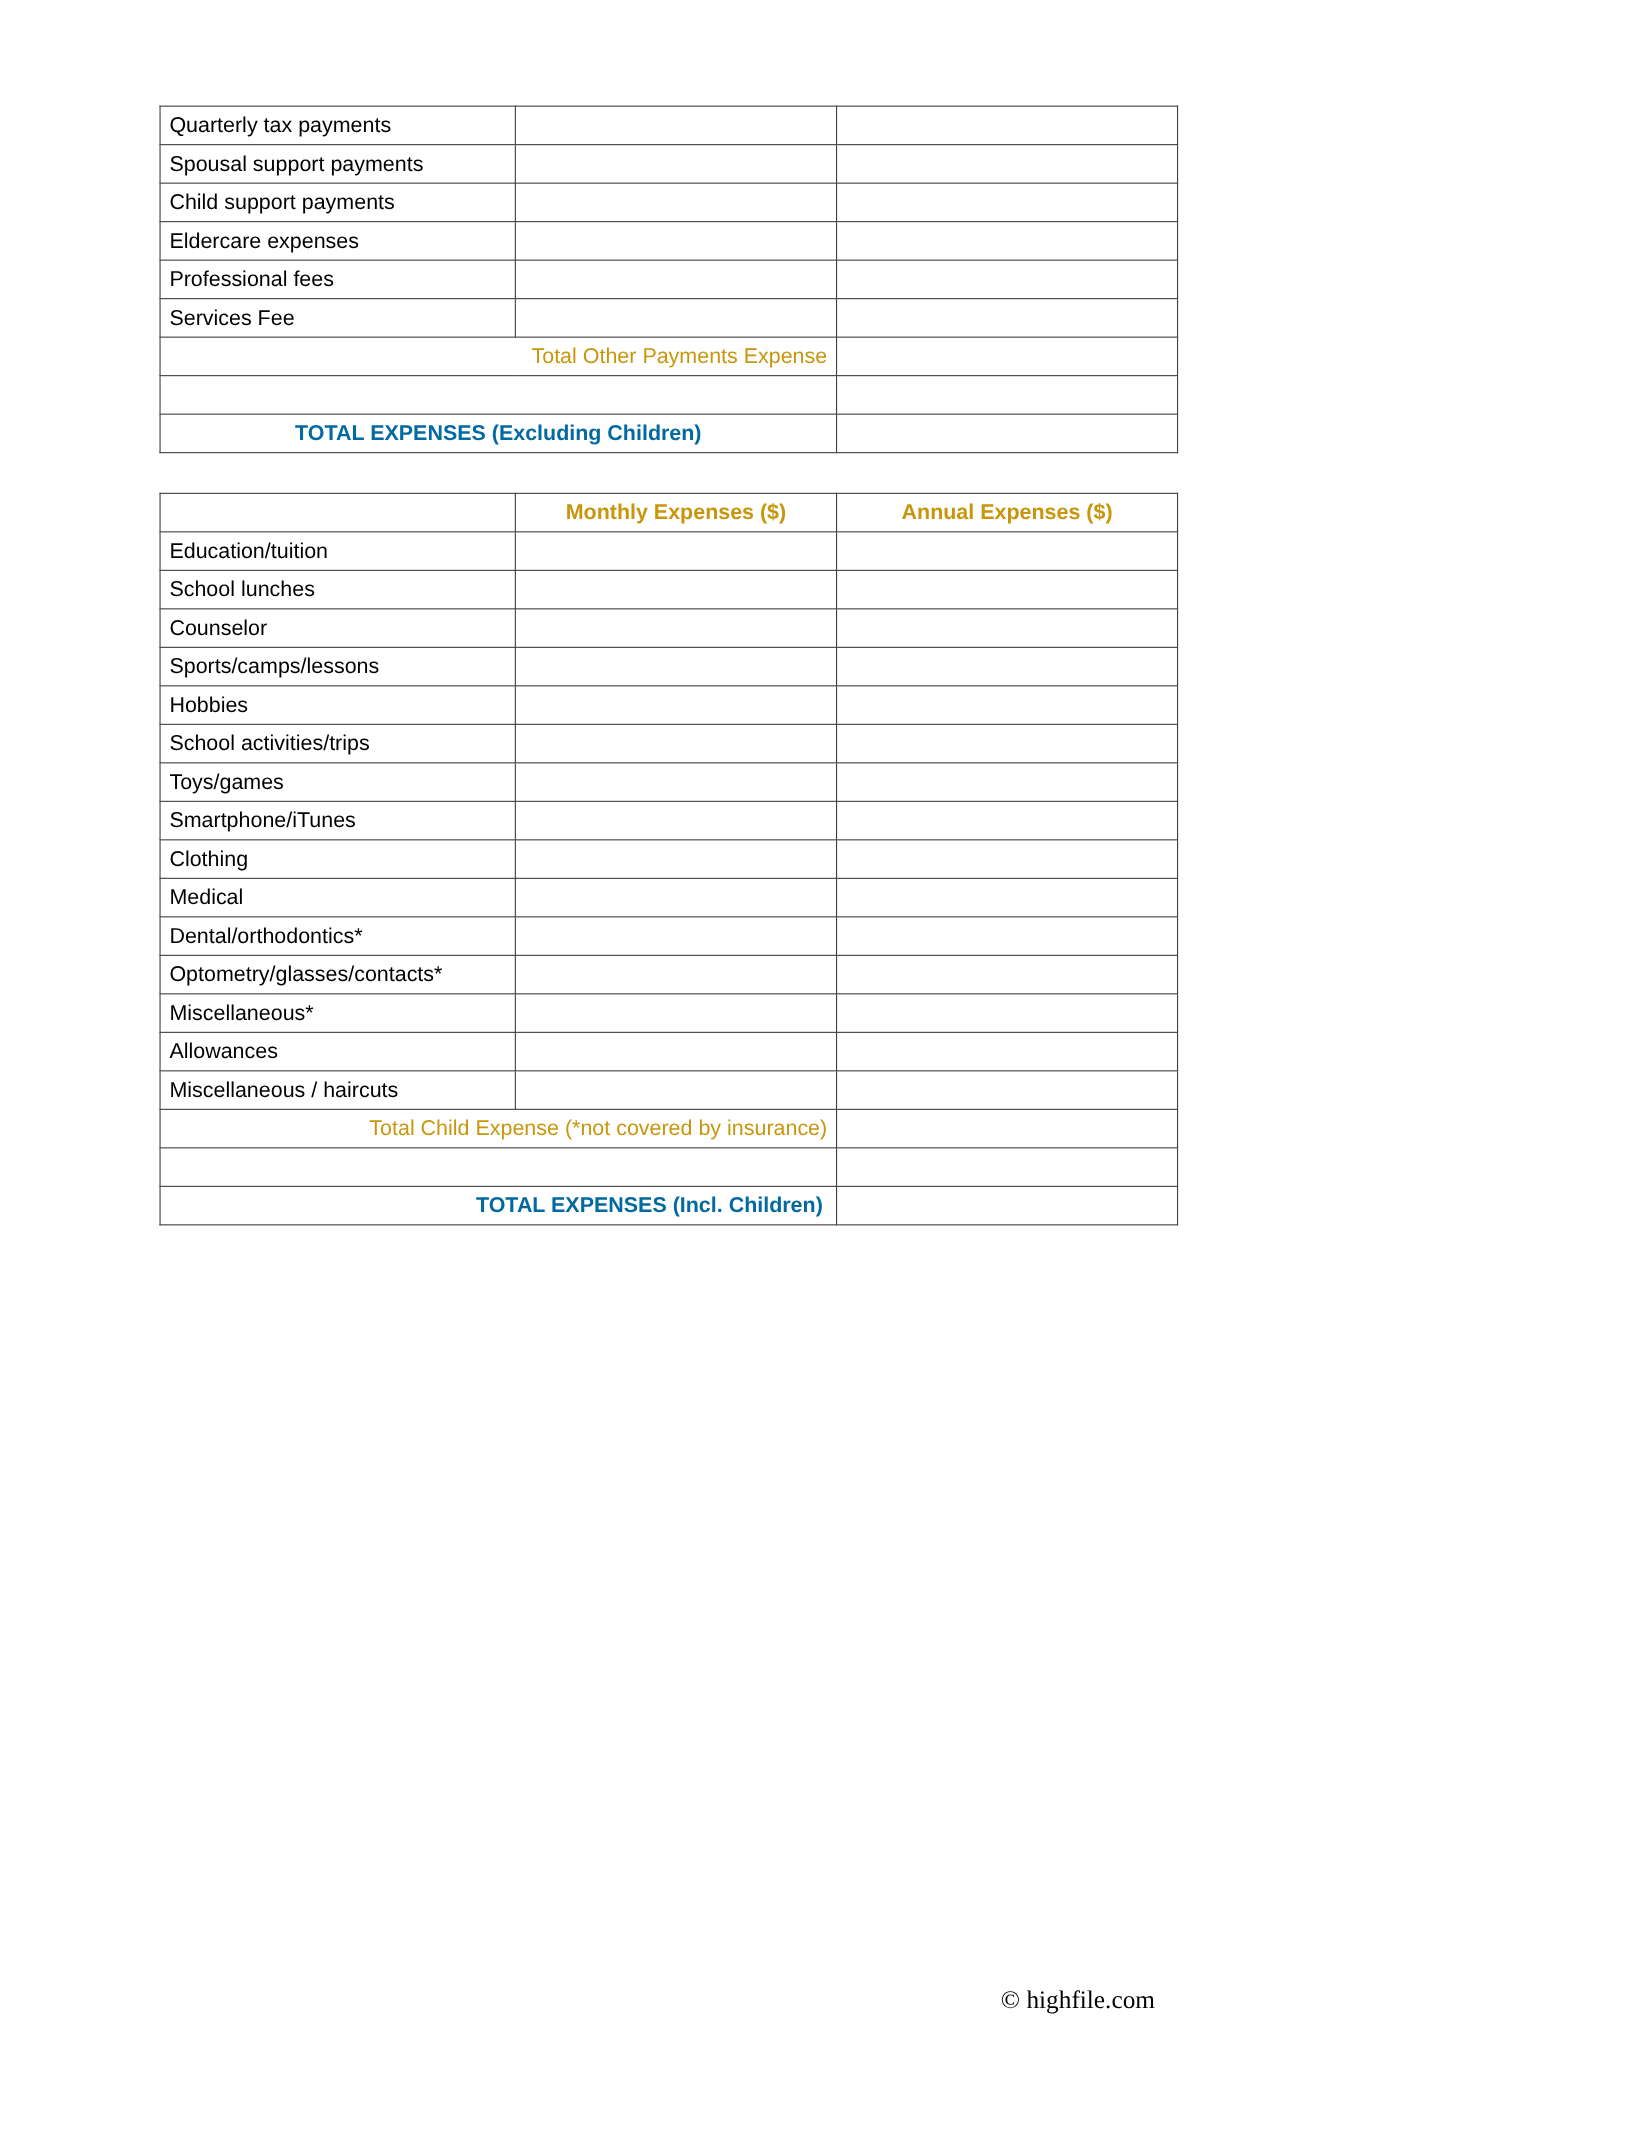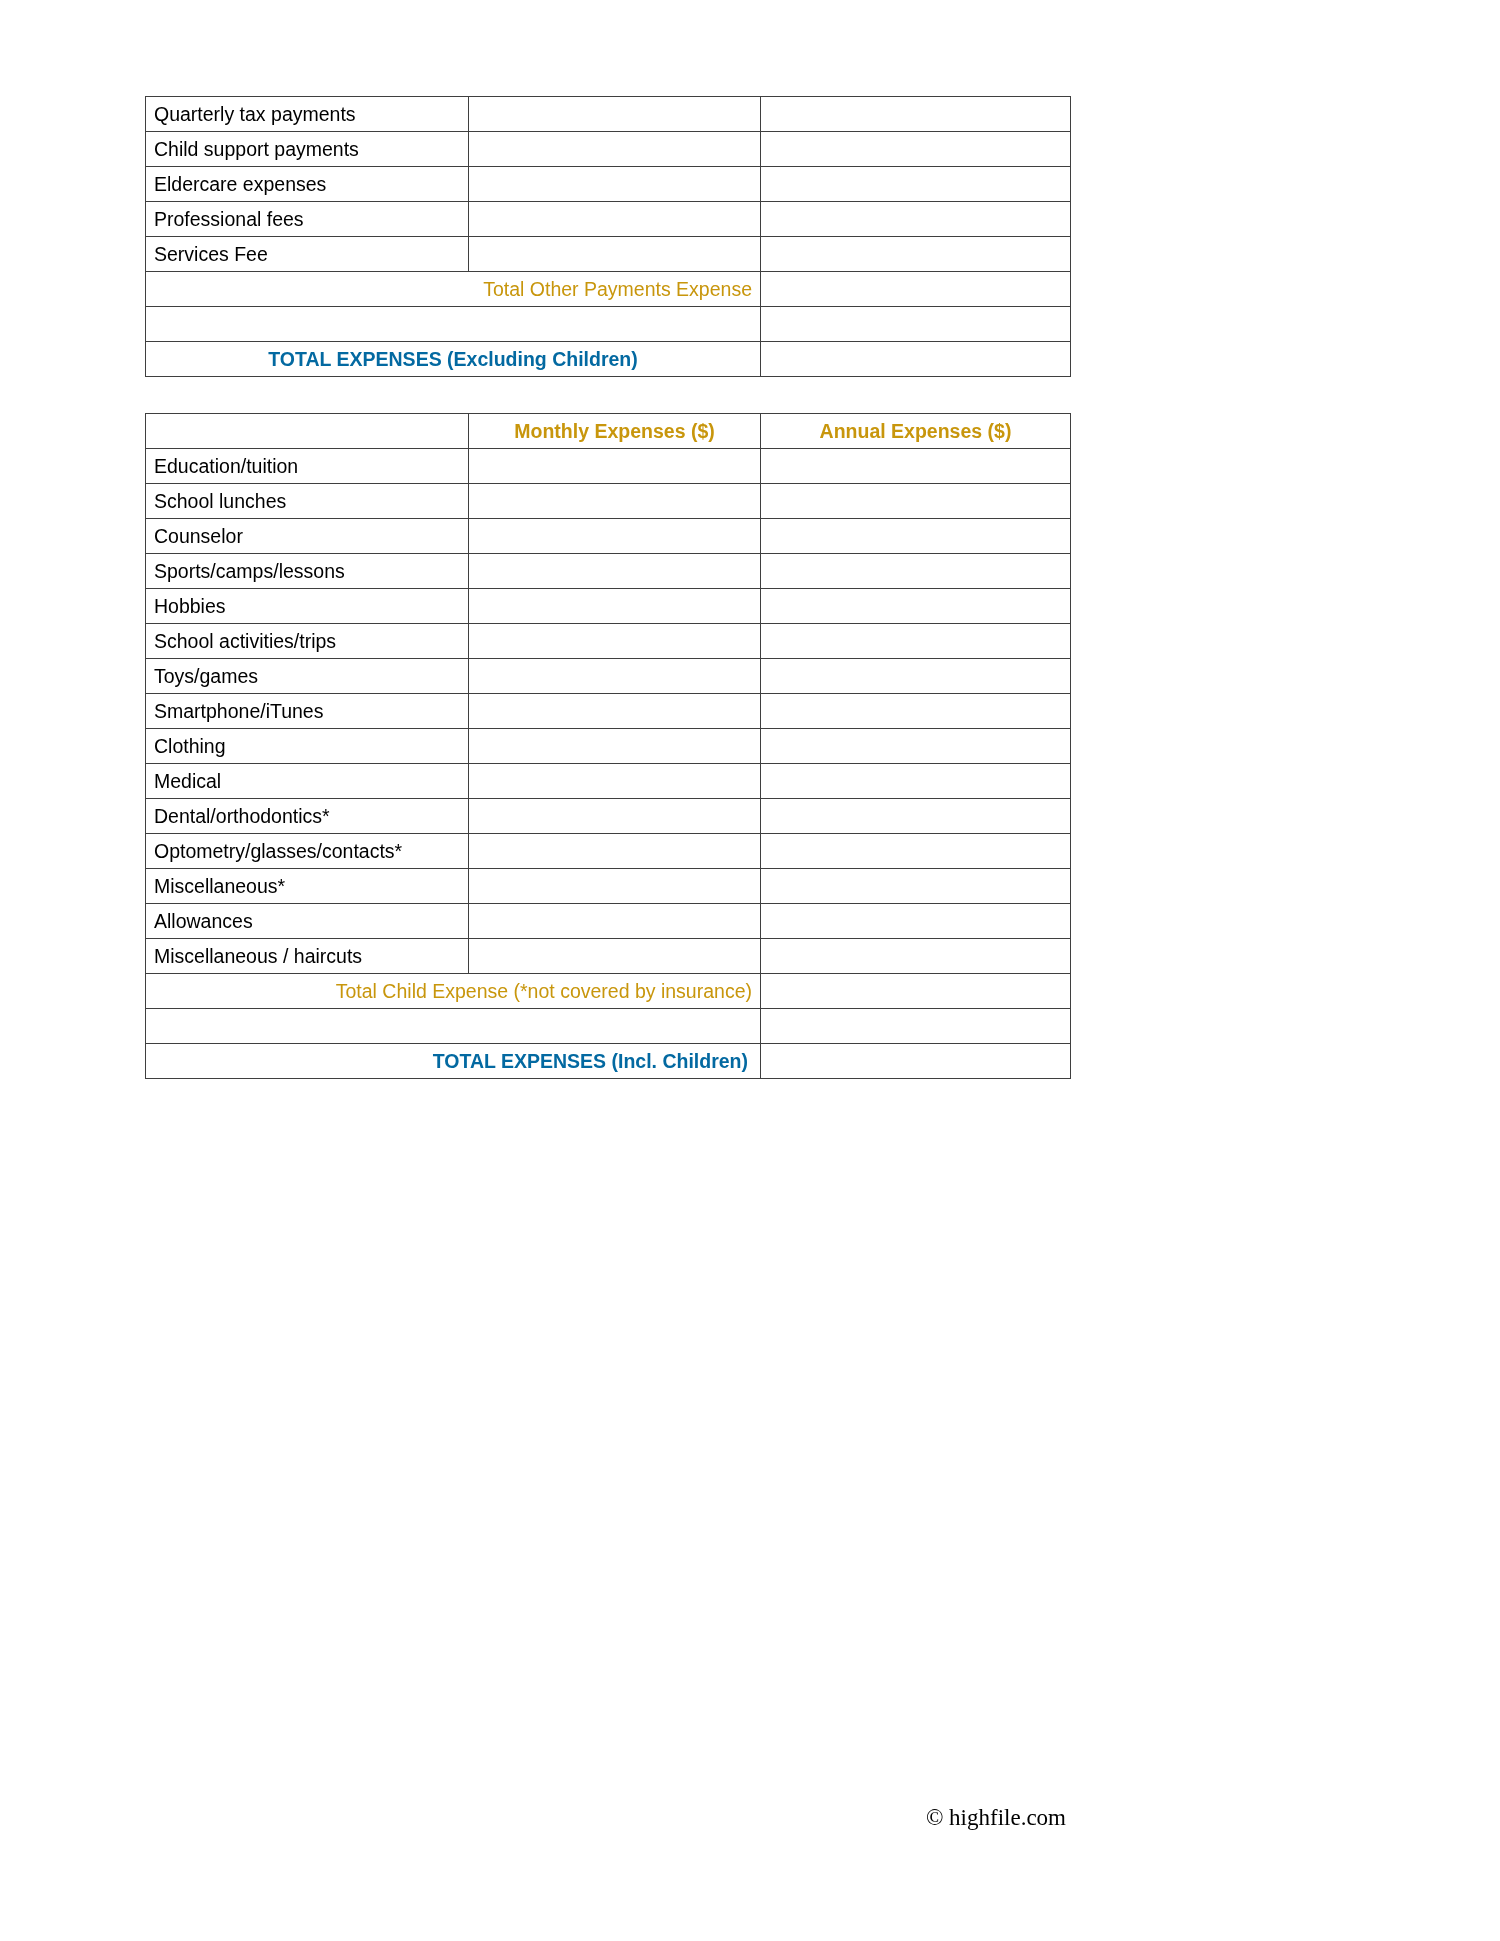--- a/index.html
+++ b/index.html
@@ -90,21 +90,21 @@
     font-size: 20px;
     height: 38px;
   }
 
   .gap {
     height: 36px;
   }
 
   .footer {
     position: absolute;
-    right: 150px;
+    right: 166px;
     top: 1805px;
     font-family: "Liberation Serif", serif;
     font-size: 23px;
     color: #000000;
     white-space: nowrap;
   }
 </style>
 </head>
 <body>
 
@@ -117,20 +117,25 @@
           <col class="c-monthly">
           <col class="c-annual">
       </colgroup>
       <tbody>
         <tr>
           <td class="label">Quarterly tax payments</td>
           <td class="value"></td>
           <td class="value"></td>
         </tr>
         <tr>
+          <td class="label">Spousal support payments</td>
+          <td class="value"></td>
+          <td class="value"></td>
+        </tr>
+        <tr>
           <td class="label">Child support payments</td>
           <td class="value"></td>
           <td class="value"></td>
         </tr>
         <tr>
           <td class="label">Eldercare expenses</td>
           <td class="value"></td>
           <td class="value"></td>
         </tr>
         <tr>

